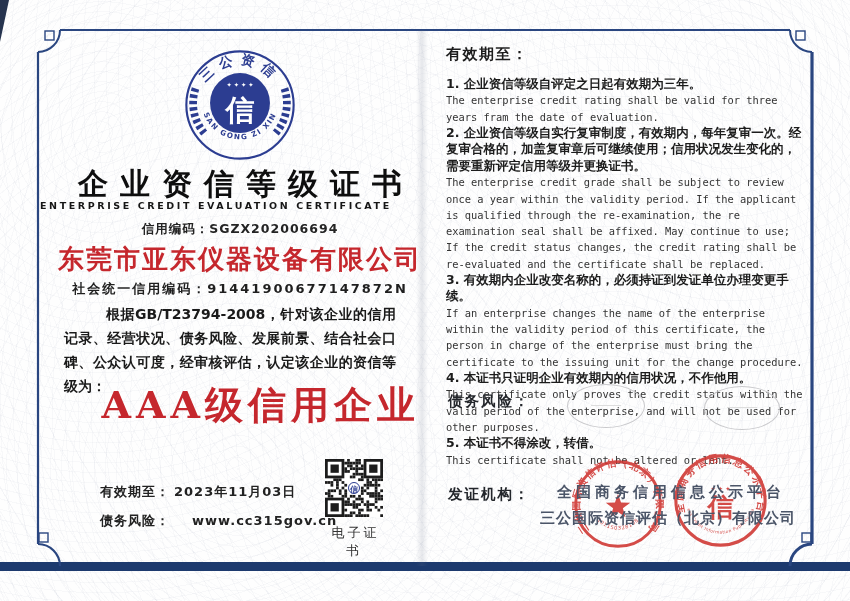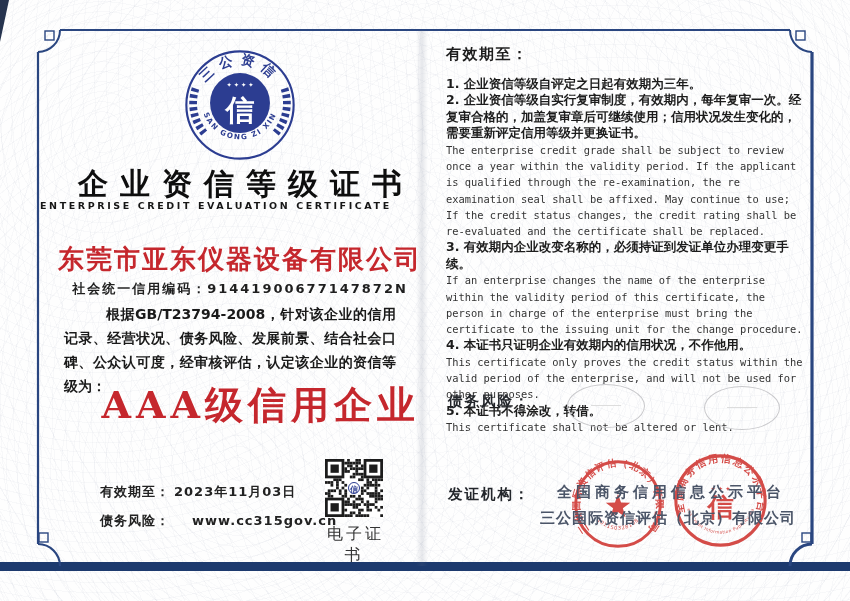--- a/index.html
+++ b/index.html
@@ -25,21 +25,21 @@
     color:#c5272d;letter-spacing:2px;}
   .uscc{left:40px;top:280px;width:400px;text-align:center;font-size:13px;font-weight:700;
     color:#1f1f1f;letter-spacing:2px;}
   .statement{left:64px;top:302px;width:332px;font-size:14px;line-height:24px;font-weight:600;
     color:#1a1a1a;text-align:justify;text-indent:3em;}
   .rating{left:60px;top:380px;width:360px;text-align:right;font-size:38px;font-weight:900;
     letter-spacing:5px;color:#c5272d;}
   .meta-line{left:100px;font-size:13px;font-weight:700;color:#222;letter-spacing:1px;}
   .meta-line .val{margin-left:4px;}
   .query .val{margin-left:22px;font-weight:700;}
-  .qr-caption{left:322px;top:524px;width:64px;text-align:center;font-size:16px;color:#333;
+  .qr-caption{left:322px;top:524px;width:64px;text-align:center;font-size:13px;color:#333;
     letter-spacing:3px;text-indent:3px;}
   
   .r-heading{left:446px;top:45px;font-size:15px;font-weight:700;color:#1d1d1d;letter-spacing:1.5px;}
   .clauses{left:446px;top:76px;width:362px;color:#222;}
   .clause .zh{font-size:12.5px;line-height:16.4px;font-weight:600;color:#1c1c1c;}
   .clause .en{font-size:10.4px;line-height:16.3px;color:#333;font-family:"DejaVu Sans Mono","Liberation Mono",monospace;}
   .annual{left:448px;top:392px;font-size:14.5px;font-weight:700;color:#23262b;letter-spacing:2px;}
   .issuer-label{left:448px;top:485px;font-size:14.5px;font-weight:700;color:#23262b;letter-spacing:2px;}
   .oval{border:1px solid #c9c9cc;border-radius:50%;}
   .oval::after{content:"";display:block;width:30px;border-top:1px solid #ddd;margin:20px auto 0;}
@@ -90,20 +90,23 @@
       <textPath href="#emblem-bottom-arc" startOffset="50%" text-anchor="middle">SAN GONG ZI XIN</textPath>
     </text>
     <circle cx="60" cy="58" r="31" fill="#2c3d91"></circle>
     <text x="60" y="41" text-anchor="middle" font-size="6.5" fill="#fff">✦ ✦ ✦ ✦</text>
     <text x="60" y="76" text-anchor="middle" font-size="30" fill="#fff" font-weight="bold" font-family="DejaVu Serif,serif">信</text>
   </svg>
 
   <div class="abs serif title">企业资信等级证书</div>
   <div class="abs subtitle">ENTERPRISE CREDIT EVALUATION CERTIFICATE</div>
 
+  <div class="abs code-line">
+    <span>信用编码：</span><span>SGZX202006694</span>
+  </div>
 
   <div class="abs company">东莞市亚东仪器设备有限公司</div>
 
   <div class="abs uscc">
     <span>社会统一信用编码：</span><span>91441900677147872N</span>
   </div>
 
   <div class="abs statement">根据GB/T23794-2008，针对该企业的信用记录、经营状况、债务风险、发展前景、结合社会口碑、公众认可度，经审核评估，认定该企业的资信等级为：</div>
 
   <div class="abs serif rating">AAA级信用企业</div>
@@ -270,20 +273,21 @@
     <circle cx="29" cy="29" r="5.5" fill="none" stroke="#2c3d91" stroke-width="1"></circle>
     <text x="29" y="32.5" text-anchor="middle" font-size="8" fill="#2c3d91" font-weight="bold" font-family="DejaVu Serif,serif">信</text>
   </svg>
   <div class="abs serif qr-caption">电子证书</div>
 
   <div class="abs r-heading">有效期至：</div>
 
   <div class="abs clauses">
     <div class="clause">
       <div class="zh">1. 企业资信等级自评定之日起有效期为三年。</div>
+      <div class="en">The enterprise credit rating shall be valid for three years fram the date of evaluation.</div>
     </div>
     <div class="clause">
       <div class="zh">2. 企业资信等级自实行复审制度，有效期内，每年复审一次。经复审合格的，加盖复审章后可继续使用；信用状况发生变化的，需要重新评定信用等级并更换证书。</div>
       <div class="en">The enterprise credit grade shall be subject to review once a year within the validity period. If the applicant is qualified through the re-examination, the re examination seal shall be affixed. May continue to use; If the credit status changes, the credit rating shall be re-evaluated and the certificate shall be replaced.</div>
     </div>
     <div class="clause">
       <div class="zh">3. 有效期内企业改变名称的，必须持证到发证单位办理变更手续。</div>
       <div class="en">If an enterprise changes the name of the enterprise within the validity period of this certificate, the person in charge of the enterprise must bring the certificate to the issuing unit for the change procedure.</div>
     </div>
     <div class="clause">

